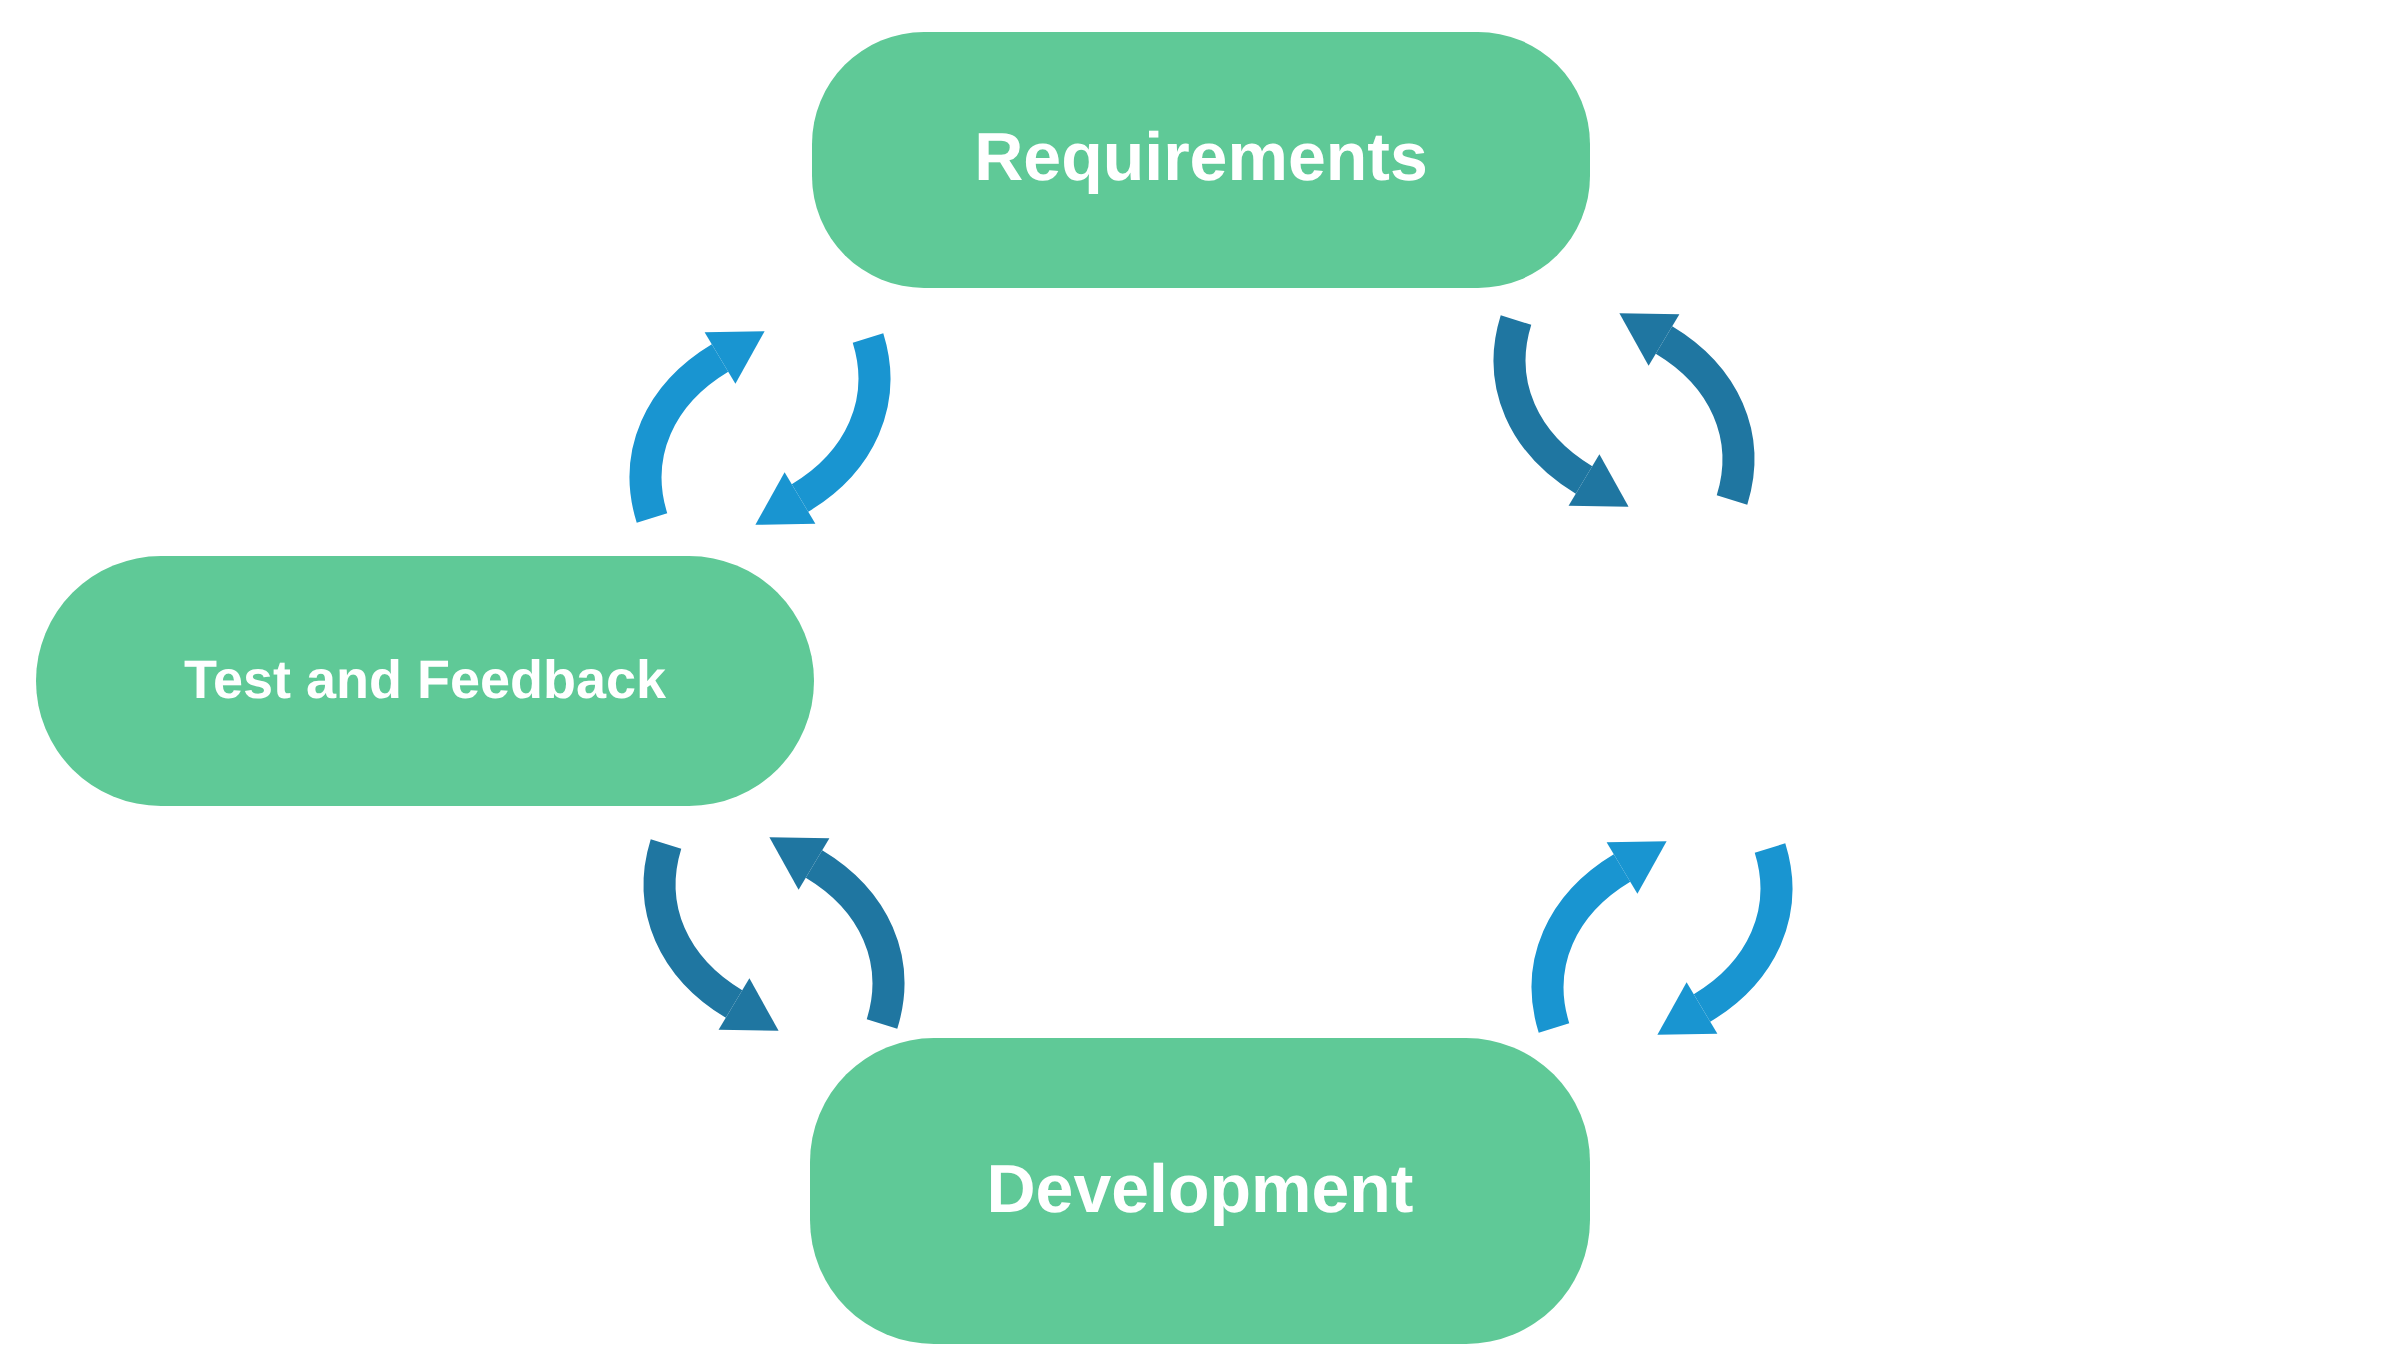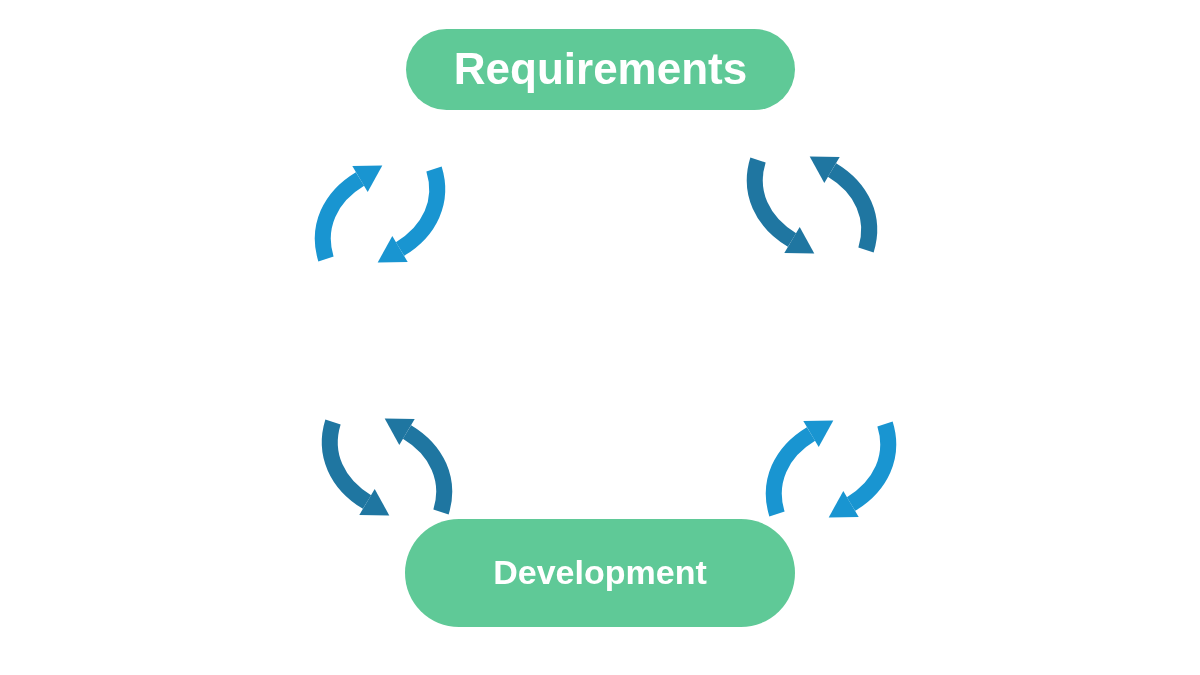--- a/index.html
+++ b/index.html
@@ -20,40 +20,40 @@
     background: var(--node, #5fc997);
     color: var(--label, #ffffff);
     display: flex;
     align-items: center;
     justify-content: center;
     text-align: center;
     font-weight: bold;
     line-height: 1.1;
   }
   .node-top {
-    left: 406px; top: 29px;
-    width: 389px; height: 81px;
+    left: 406px; top: 16px;
+    width: 389px; height: 128px;
     border-radius: 56px;
-    font-size: 44px;
+    font-size: 34px;
   }
   .node-left {
     left: 18px; top: 278px;
     width: 389px; height: 125px;
     border-radius: 63px;
     font-size: 27px;
   }
   .node-right {
     left: 796px; top: 278px;
     width: 389px; height: 126px;
     border-radius: 63px;
     font-size: 27px;
   }
   .node-bottom {
     left: 405px; top: 519px;
-    width: 390px; height: 108px;
+    width: 390px; height: 153px;
     border-radius: 62px;
     font-size: 34px;
   }
   .pair {
     position: absolute;
     width: 140px;
     height: 118px;
     color: var(--arrow-bright, #1995d1);
   }
   .pair.dark {
@@ -88,20 +88,23 @@
 
   <div class="node node-top">
     <span>Requirements</span>
   </div>
 
 
   <div class="node node-bottom">
     <span>Development</span>
   </div>
 
+  <div class="node node-left">
+    <span>Test and Feedback</span>
+  </div>
 
   <svg class="pair pair-top-left" viewBox="0 0 140 118">
     <use href="#curved-arrow"></use>
     <use href="#curved-arrow" transform="rotate(180 70 59)"></use>
   </svg>
 
   <svg class="pair dark mirror pair-top-right" viewBox="0 0 140 118">
     <use href="#curved-arrow"></use>
     <use href="#curved-arrow" transform="rotate(180 70 59)"></use>
   </svg>

